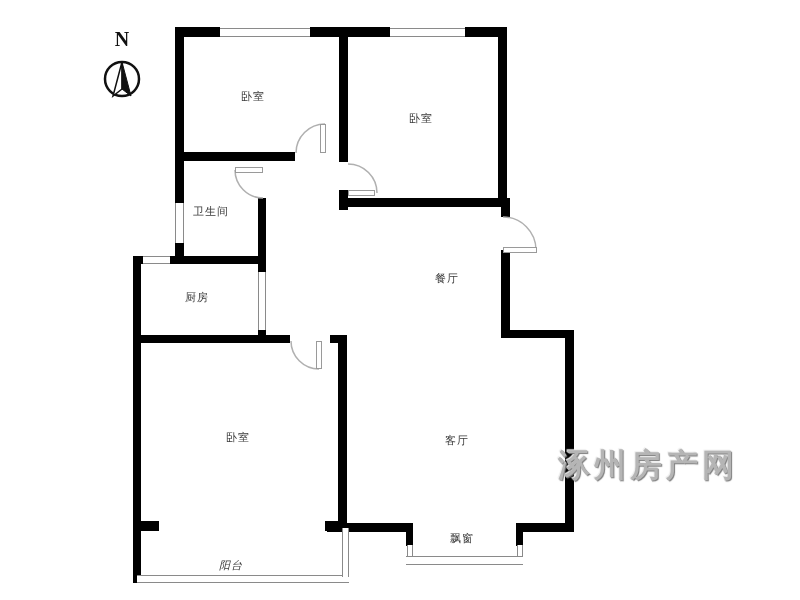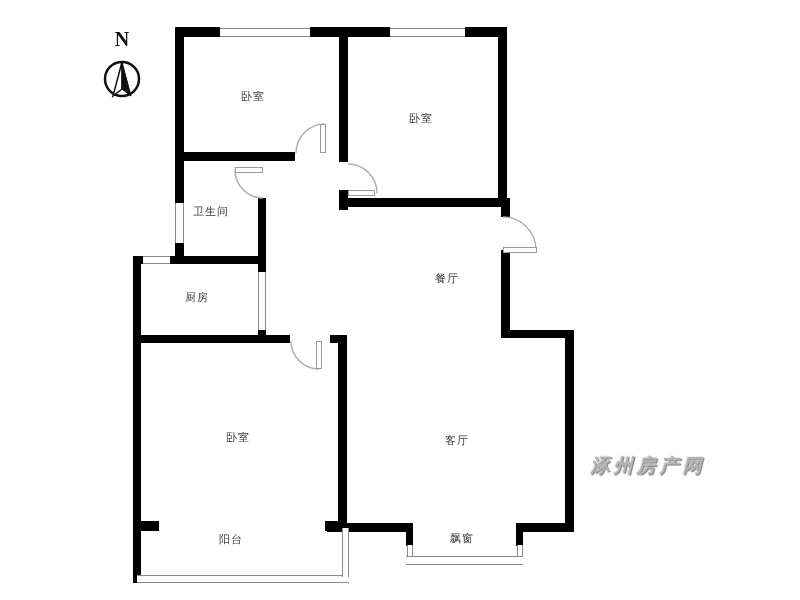--- a/index.html
+++ b/index.html
@@ -12,21 +12,21 @@
   .winv{position:absolute;background:#fff;border-left:1px solid #8a8a8a;border-right:1px solid #8a8a8a;box-sizing:border-box;}
   .leaf{position:absolute;background:#fff;border:1px solid #9a9a9a;box-sizing:border-box;}
   .label{
     position:absolute;transform:translate(-50%,-50%);
     font-size:11px;color:#3a3a3a;letter-spacing:1px;white-space:nowrap;
   }
   #arcs{position:absolute;left:0;top:0;}
   #compass{position:absolute;left:97px;top:24px;}
   .wm{position:absolute;font-weight:bold;color:#b5b5b5;white-space:nowrap;
       text-shadow:1px 1px 1px #7d7d7d,-1px -1px 1px #ececec;}
-  #wm1{left:648px;top:466px;transform:translate(-50%,-50%);font-size:19px;letter-spacing:4px;font-style:italic;}
+  #wm1{left:648px;top:466px;transform:translate(-50%,-50%);font-size:32px;letter-spacing:4px;}
   #wm2{left:661px;top:491px;transform:translate(-50%,-50%);font-size:20px;letter-spacing:0px;}
 </style>
 </head>
 <body>
 
 <div id="plan">
 
   <div class="wall" style="left:175px;top:27px;width:45px;height:10px;"></div>
   <div class="wall" style="left:310px;top:27px;width:80px;height:10px;"></div>
   <div class="wall" style="left:465px;top:27px;width:42px;height:10px;"></div>
@@ -109,18 +109,18 @@
     <polygon points="25,38 34,72 25,65" fill="#111" stroke="#111" stroke-width="1"></polygon>
   </svg>
 
   <div class="label" style="left:253px;top:96px;">卧室</div>
   <div class="label" style="left:421px;top:118px;">卧室</div>
   <div class="label" style="left:211px;top:211px;">卫生间</div>
   <div class="label" style="left:197px;top:297px;">厨房</div>
   <div class="label" style="left:447px;top:278px;">餐厅</div>
   <div class="label" style="left:457px;top:440px;">客厅</div>
   <div class="label" style="left:238px;top:437px;">卧室</div>
-  <div class="label" style="left:231px;top:539px;">阳台</div>
+  <div class="label" style="left:231px;top:565px;font-style:italic;">阳台</div>
   <div class="label" style="left:462px;top:538px;">飘窗</div>
 
   <div id="wm1" class="wm">涿州房产网</div>
 
 </div>
 
 </body></html>

